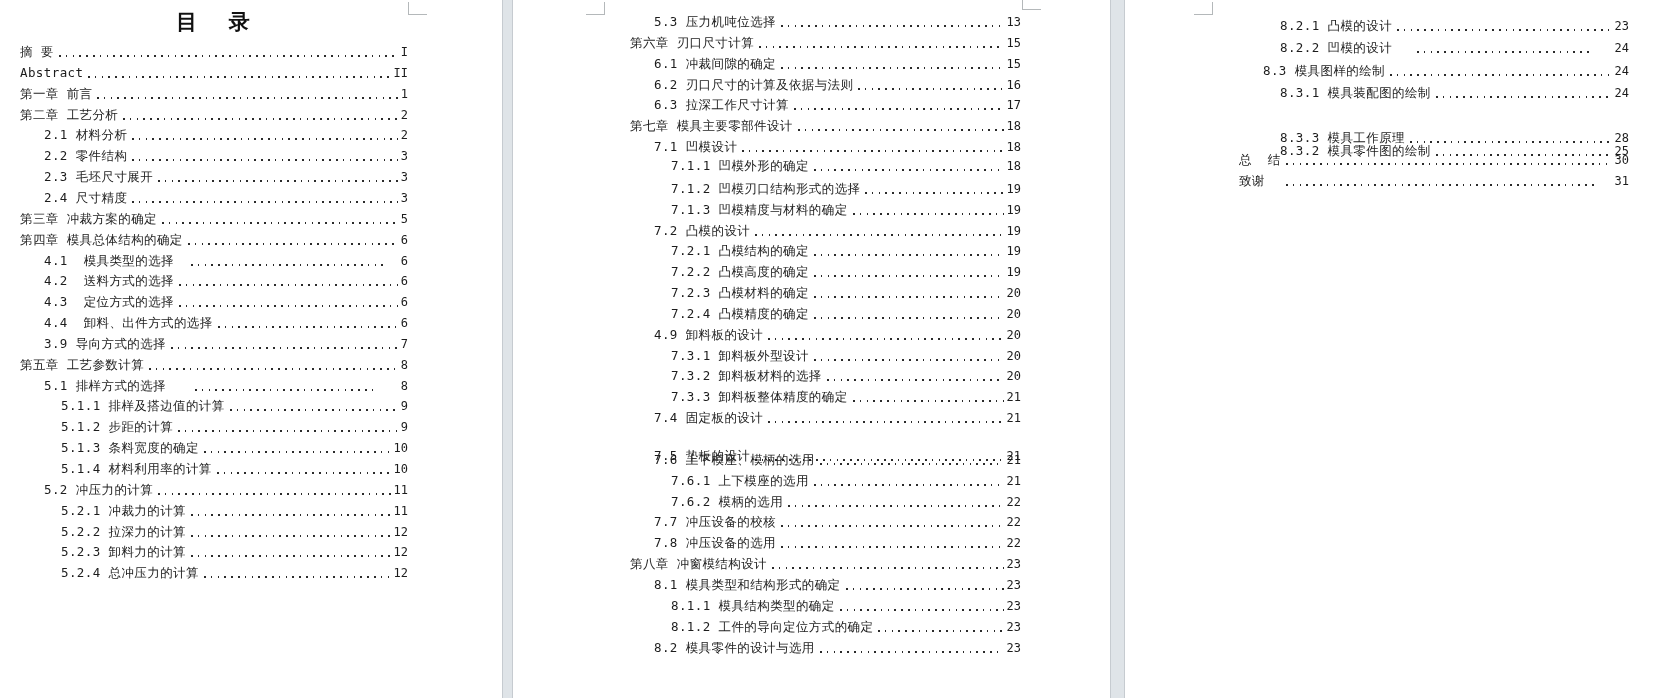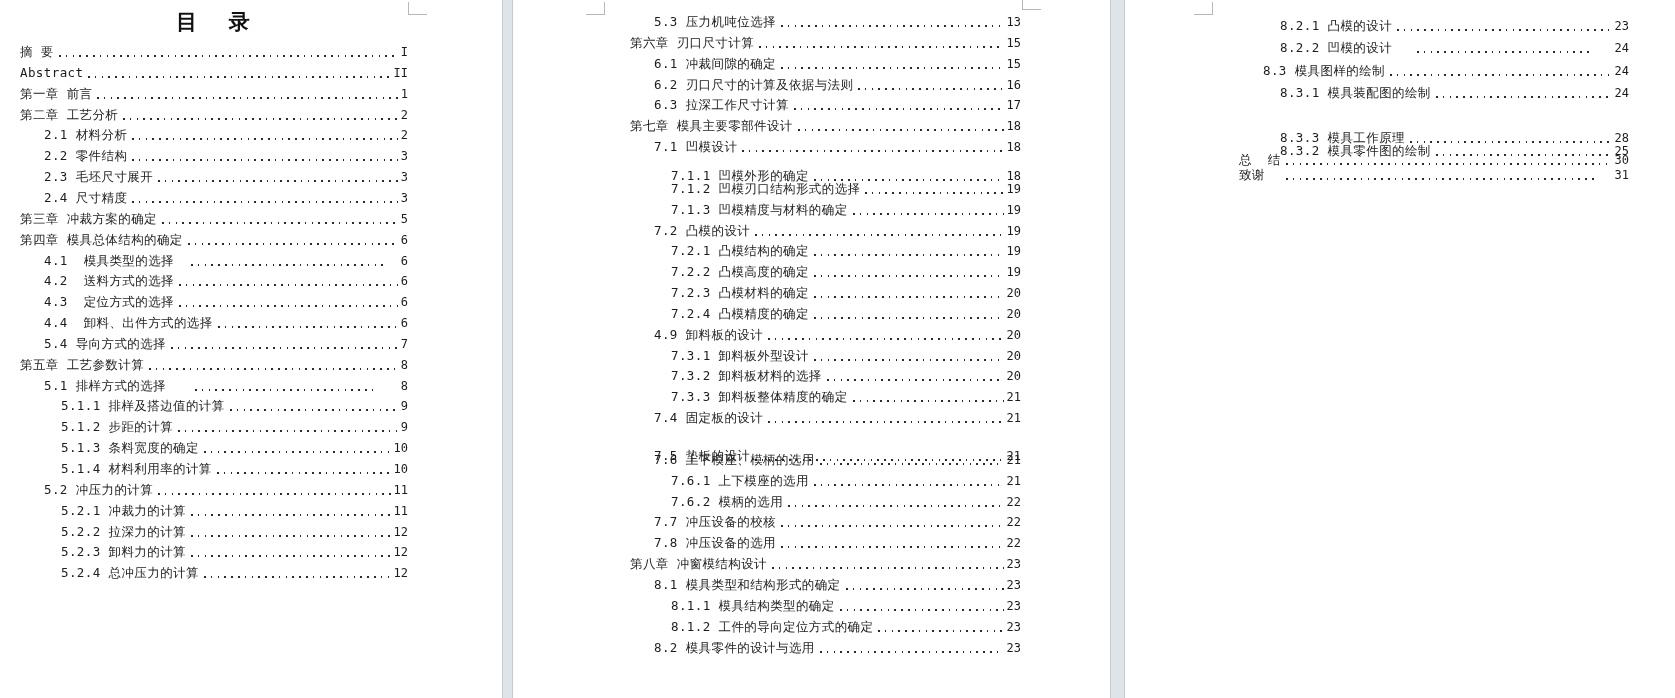--- a/index.html
+++ b/index.html
@@ -135,21 +135,21 @@
       <span class="lbl">4.3  定位方式的选择</span>
       <span class="leader"></span>
       <span class="pg">6</span>
     </div>
     <div class="toc-row lvl1" style="top: 315.05px;">
       <span class="lbl">4.4  卸料、出件方式的选择</span>
       <span class="leader"></span>
       <span class="pg">6</span>
     </div>
     <div class="toc-row lvl1" style="top: 335.9px;">
-      <span class="lbl">5.4 导向方式的选择</span>
+      <span class="lbl">3.9 导向方式的选择</span>
       <span class="leader"></span>
       <span class="pg">7</span>
     </div>
     <div class="toc-row lvl0" style="top: 356.75px;">
       <span class="lbl">第五章 工艺参数计算</span>
       <span class="leader"></span>
       <span class="pg">8</span>
     </div>
     <div class="toc-row lvl1" style="top: 377.6px; gap: 24px;">
       <span class="lbl">5.1 排样方式的选择</span>
@@ -232,21 +232,21 @@
     <div class="toc-row lvl0" style="top: 118.25px;">
       <span class="lbl">第七章 模具主要零部件设计</span>
       <span class="leader"></span>
       <span class="pg">18</span>
     </div>
     <div class="toc-row lvl1" style="top: 139.1px;">
       <span class="lbl">7.1 凹模设计</span>
       <span class="leader"></span>
       <span class="pg">18</span>
     </div>
-    <div class="toc-row lvl2" style="top: 168px;">
+    <div class="toc-row lvl2" style="top: 158px;">
       <span class="lbl">7.1.1 凹模外形的确定</span>
       <span class="leader"></span>
       <span class="pg">18</span>
     </div>
     <div class="toc-row lvl2" style="top: 180.8px;">
       <span class="lbl">7.1.2 凹模刃口结构形式的选择</span>
       <span class="leader"></span>
       <span class="pg">19</span>
     </div>
     <div class="toc-row lvl2" style="top: 201.65px;">
@@ -390,18 +390,18 @@
     <div class="toc-row lvl2" style="top: 129.5px;">
       <span class="lbl">8.3.3 模具工作原理</span>
       <span class="leader"></span>
       <span class="pg">28</span>
     </div>
     <div class="toc-row lvl0" style="top: 151.8px;">
       <span class="lbl">总  结</span>
       <span class="leader"></span>
       <span class="pg">30</span>
     </div>
-    <div class="toc-row lvl0" style="top: 167px; gap: 16px;">
+    <div class="toc-row lvl0" style="top: 173px; gap: 16px;">
       <span class="lbl">致谢</span>
       <span class="leader"></span>
       <span class="pg">31</span>
     </div>
   </div>
 
 </body></html>

